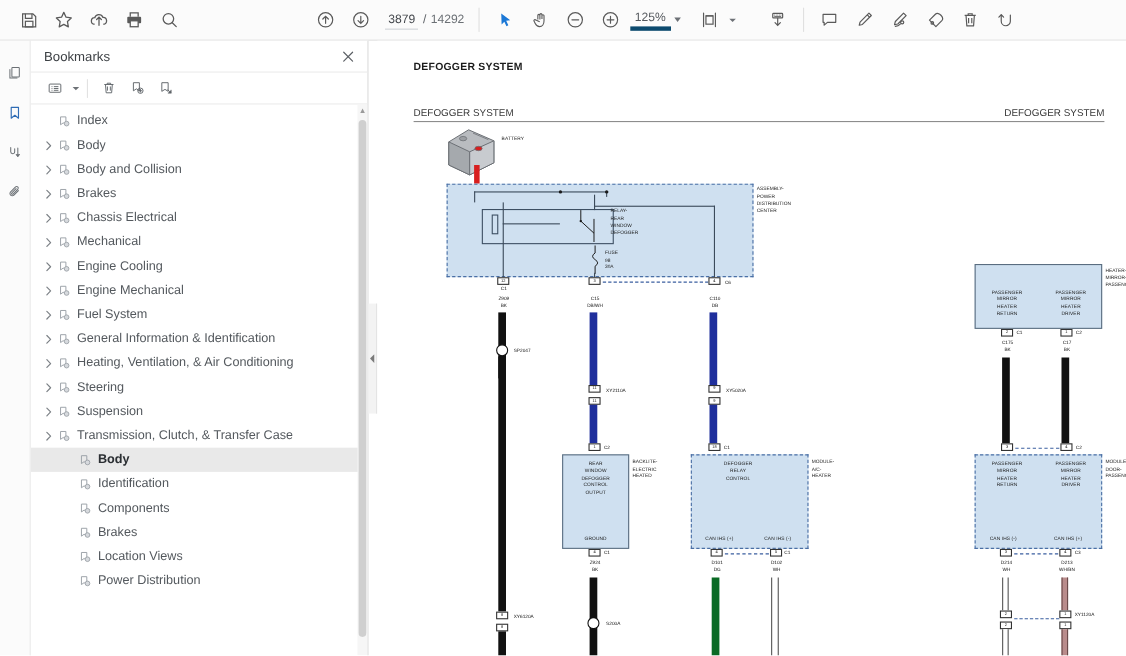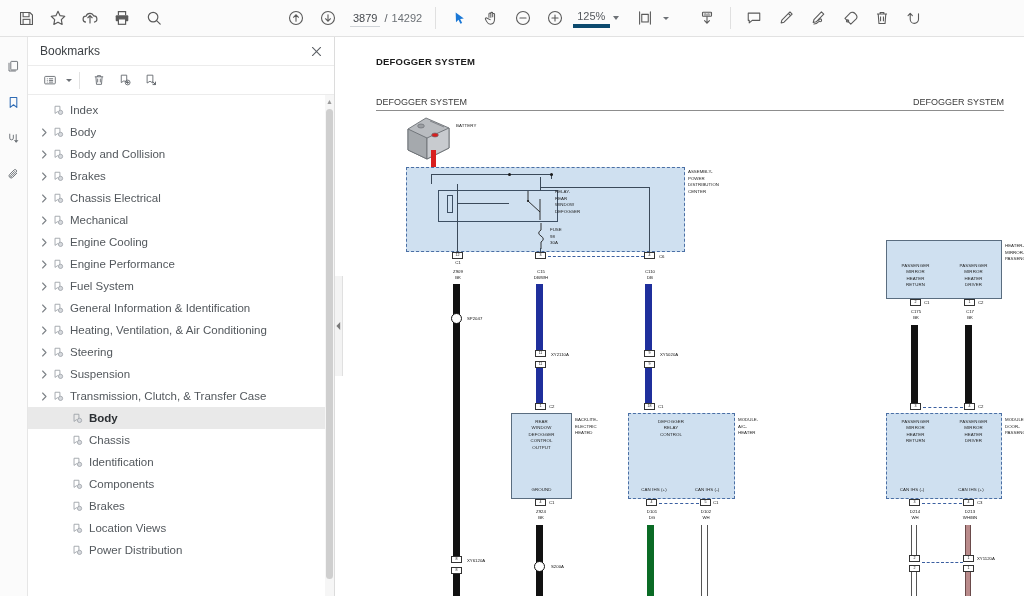--- a/index.html
+++ b/index.html
@@ -503,21 +503,21 @@
               <svg width="7" height="9" viewBox="0 0 7 9" fill="none" stroke="currentColor" stroke-width="1.1">
                 <path d="M1.6 1L5 4.5 1.6 8" stroke-linecap="round" stroke-linejoin="round"></path>
               </svg>
             </div>
             <div class="bm-ico">
               <svg width="11" height="11" viewBox="0 0 14 14" fill="none" stroke="currentColor" stroke-width="1.1">
                 <path d="M2.6 1.6h6.2v9.1L5.7 8.5 2.6 10.7z" stroke-linejoin="round"></path>
                 <circle cx="9.6" cy="9.4" r="2.7" fill="#d7dade" stroke="currentColor" stroke-width="1"></circle>
               </svg>
             </div>
-            <div class="tree-label">Engine Performance</div>
+            <div class="tree-label">Engine Mechanical</div>
           </div>
           <div class="tree-row">
             <div class="tw">
               <svg width="7" height="9" viewBox="0 0 7 9" fill="none" stroke="currentColor" stroke-width="1.1">
                 <path d="M1.6 1L5 4.5 1.6 8" stroke-linecap="round" stroke-linejoin="round"></path>
               </svg>
             </div>
             <div class="bm-ico">
               <svg width="11" height="11" viewBox="0 0 14 14" fill="none" stroke="currentColor" stroke-width="1.1">
                 <path d="M2.6 1.6h6.2v9.1L5.7 8.5 2.6 10.7z" stroke-linejoin="round"></path>
@@ -598,30 +598,20 @@
           </div>
           <div class="tree-row lvl2 selected">
             <div class="tw"></div>
             <div class="bm-ico">
               <svg width="11" height="11" viewBox="0 0 14 14" fill="none" stroke="currentColor" stroke-width="1.1">
                 <path d="M2.6 1.6h6.2v9.1L5.7 8.5 2.6 10.7z" stroke-linejoin="round"></path>
                 <circle cx="9.6" cy="9.4" r="2.7" fill="#d7dade" stroke="currentColor" stroke-width="1"></circle>
               </svg>
             </div>
             <div class="tree-label">Body</div>
-          </div>
-          <div class="tree-row lvl2">
-            <div class="tw"></div>
-            <div class="bm-ico">
-              <svg width="11" height="11" viewBox="0 0 14 14" fill="none" stroke="currentColor" stroke-width="1.1">
-                <path d="M2.6 1.6h6.2v9.1L5.7 8.5 2.6 10.7z" stroke-linejoin="round"></path>
-                <circle cx="9.6" cy="9.4" r="2.7" fill="#d7dade" stroke="currentColor" stroke-width="1"></circle>
-              </svg>
-            </div>
-            <div class="tree-label">Chassis</div>
           </div>
           <div class="tree-row lvl2">
             <div class="tw"></div>
             <div class="bm-ico">
               <svg width="11" height="11" viewBox="0 0 14 14" fill="none" stroke="currentColor" stroke-width="1.1">
                 <path d="M2.6 1.6h6.2v9.1L5.7 8.5 2.6 10.7z" stroke-linejoin="round"></path>
                 <circle cx="9.6" cy="9.4" r="2.7" fill="#d7dade" stroke="currentColor" stroke-width="1"></circle>
               </svg>
             </div>
             <div class="tree-label">Identification</div>

